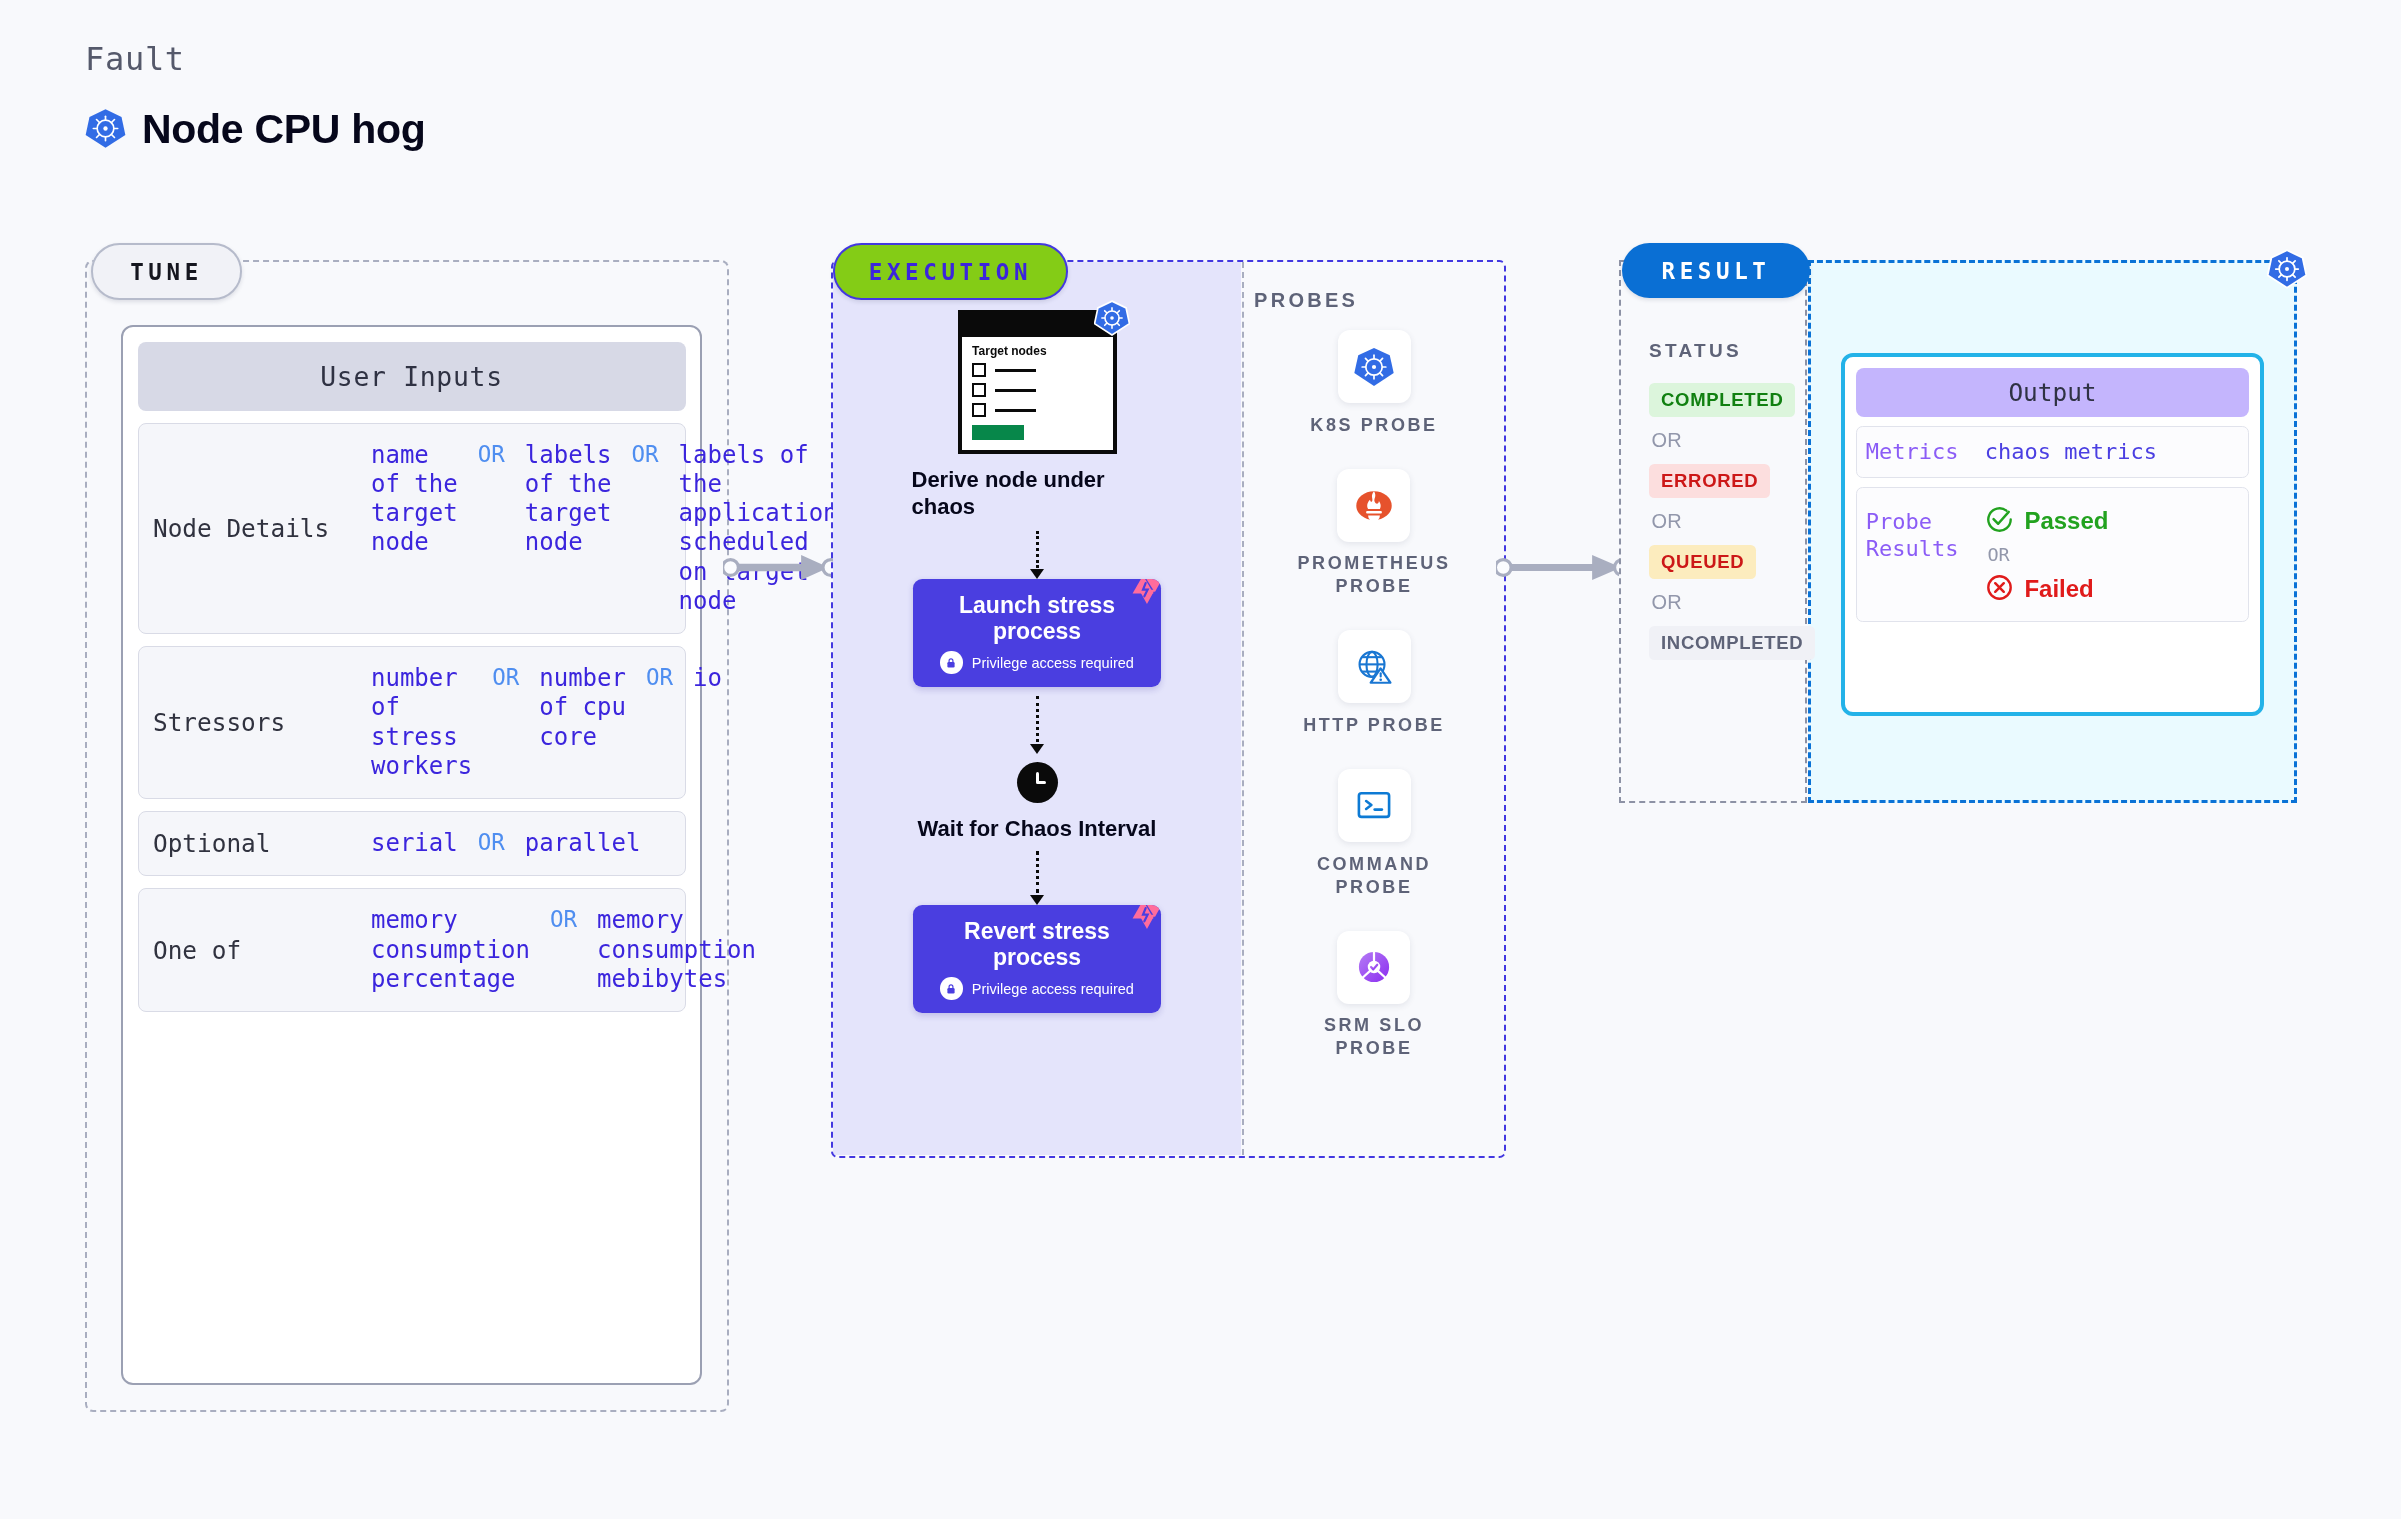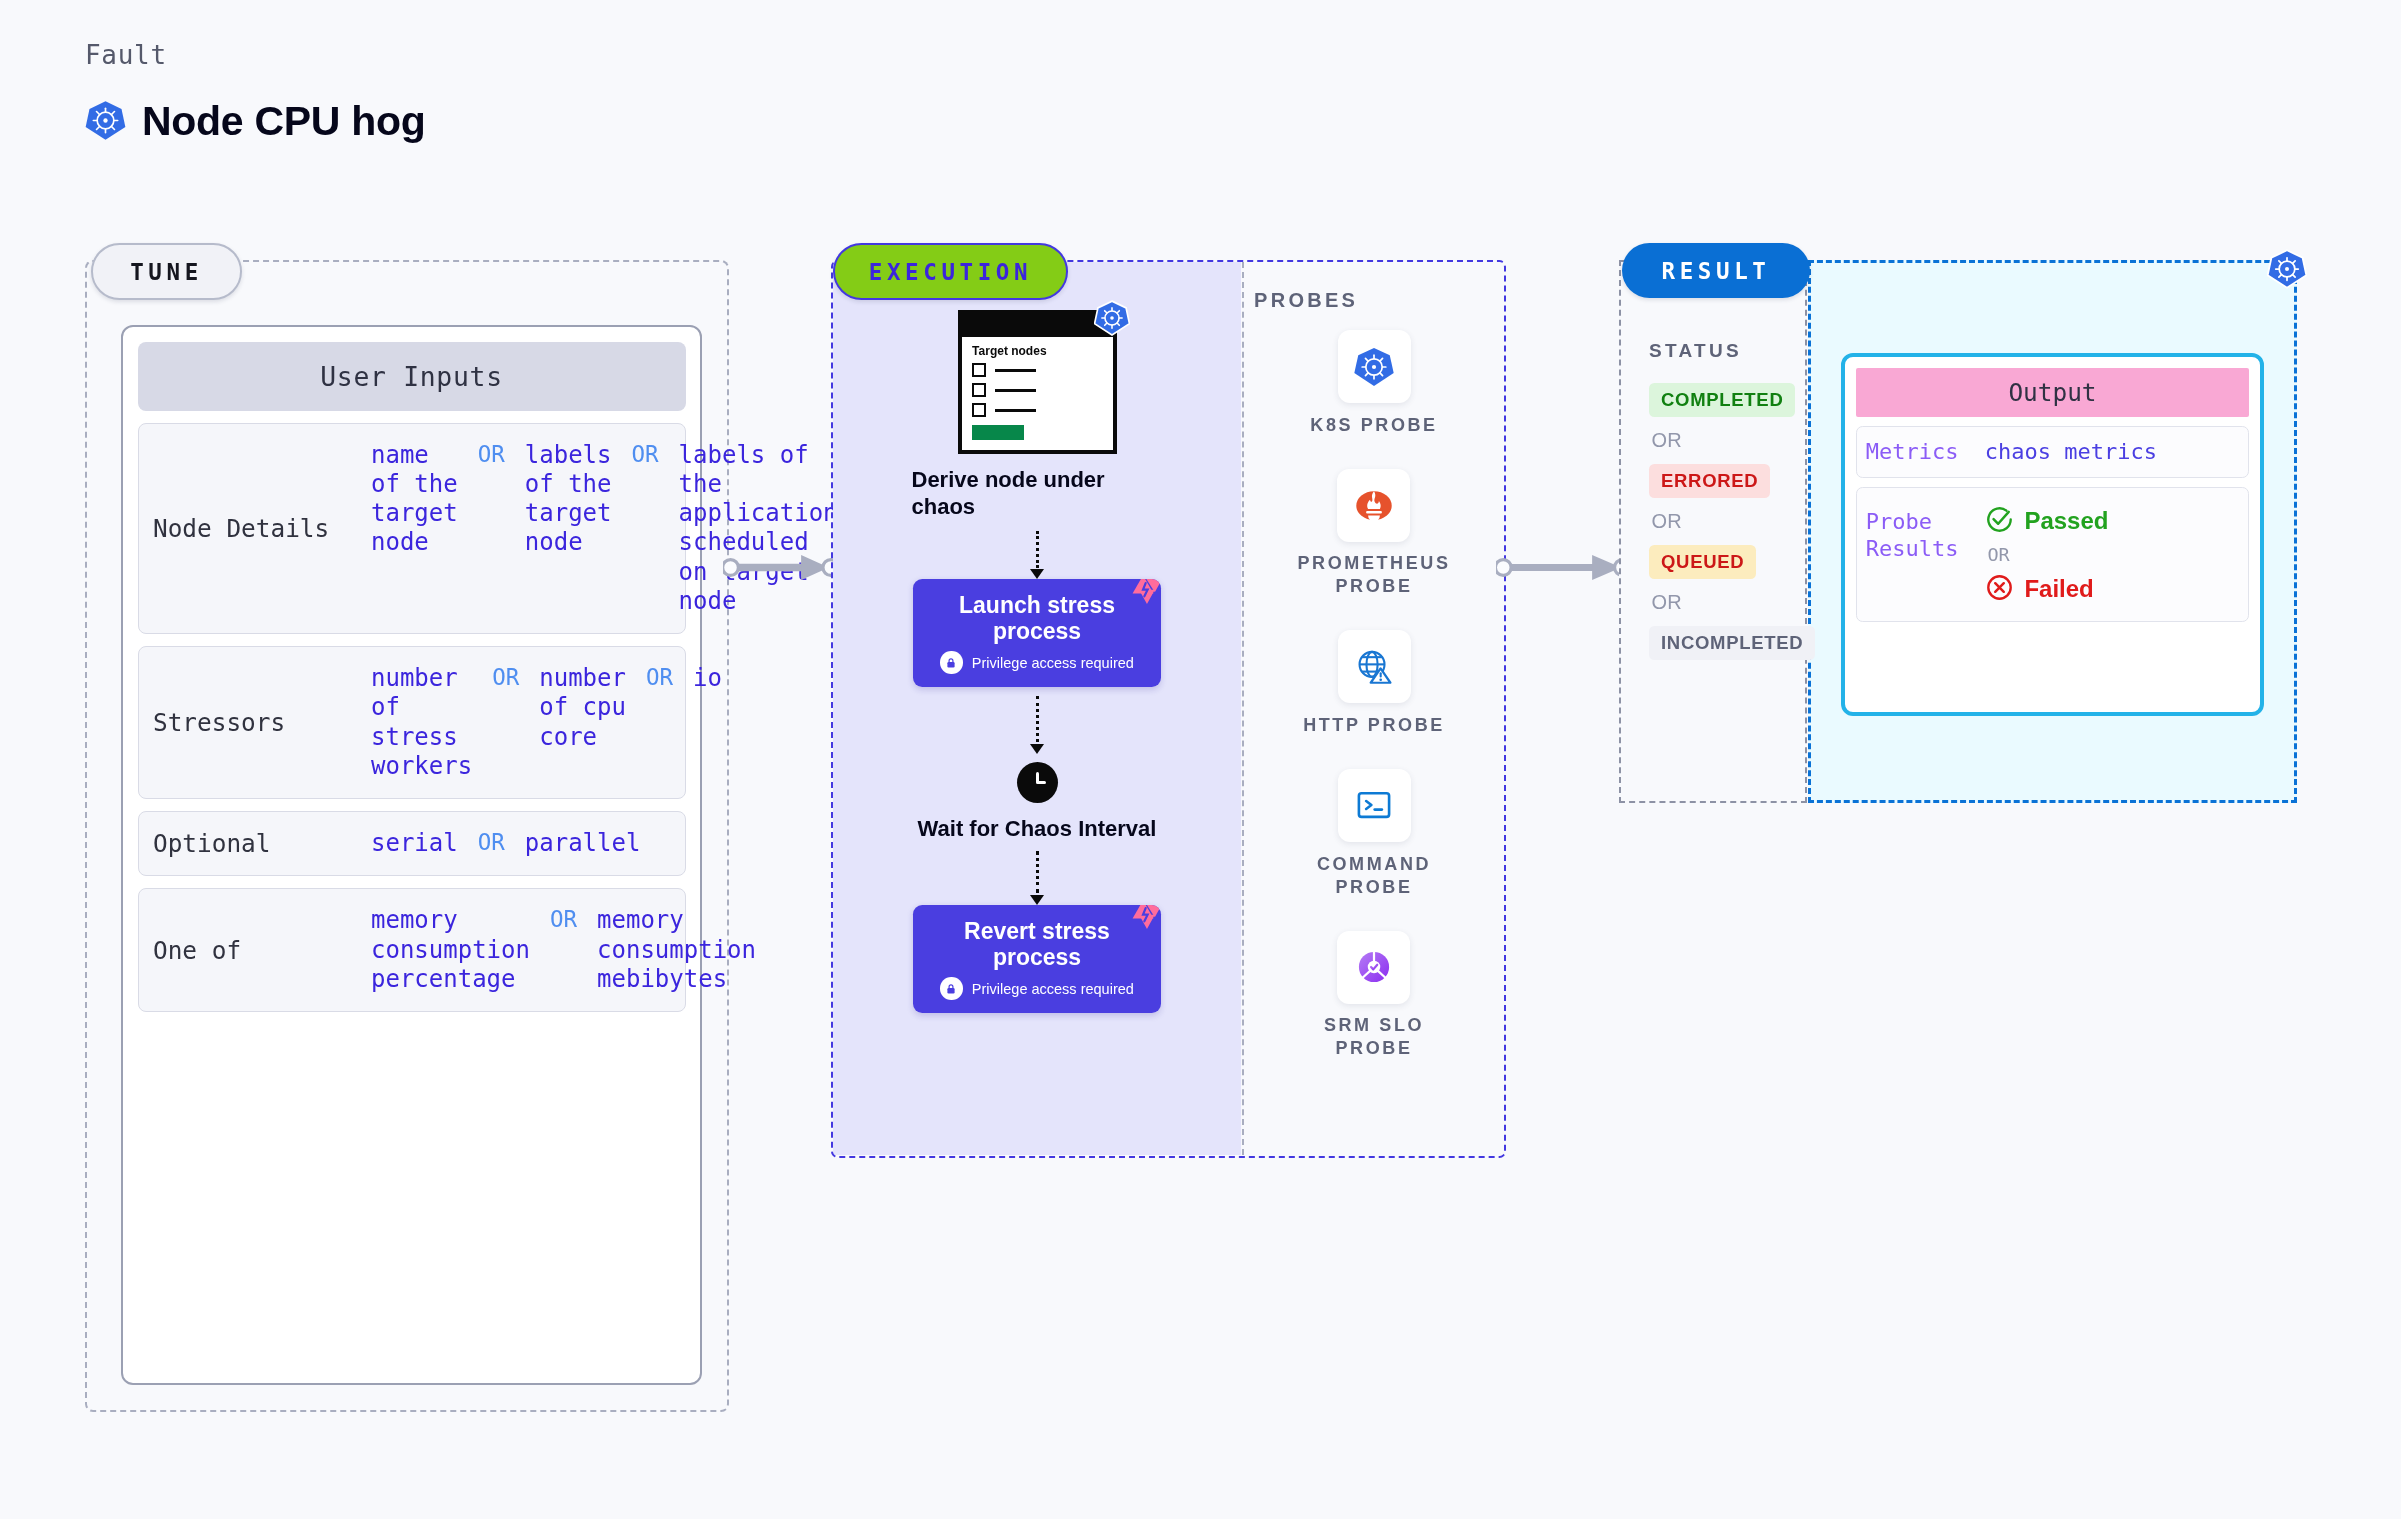--- a/index.html
+++ b/index.html
@@ -8,21 +8,21 @@
     background: #f8f9fc;
     font-family: "Liberation Sans", sans-serif;
     position: relative;
     overflow: hidden;
   }
 
   
   #header { position: absolute; left: 85px; top: 40px; }
   #fault-label {
     font-family: "DejaVu Sans Mono", monospace;
-    font-size: 26px; color: #55596b; letter-spacing: 0.7px;
+    font-size: 32px; color: #55596b; letter-spacing: 0.7px;
   }
   #fault-title-row { display: flex; align-items: center; gap: 16px; margin-top: 28px; }
   #fault-title {
     font-size: 41px; font-weight: bold; color: #06071b; letter-spacing: -0.3px;
   }
 
   
   .k8s { display: inline-block; }
 
   
@@ -222,21 +222,21 @@
   }
   .status-or { font-size: 20px; color: #9297ab; padding-left: 2.6px; }
 
   #output-card {
     position: absolute; left: 1841px; top: 353px;
     width: 423px; height: 363px;
     background: #ffffff; border: 4px solid #23b2e8; border-radius: 12px;
     padding: 10.6px;
   }
   #output-title {
-    height: 49px; background: #f9a8d4; border-radius: 2px;
+    height: 49px; background: #c4b5fd; border-radius: 8px;
     display: flex; align-items: center; justify-content: center;
     font-family: "DejaVu Sans Mono", monospace;
     font-size: 24.4px; color: #2f3243;
   }
   .out-row {
     background: #fcfcfe; border: 1.3px solid #e1e3ec; border-radius: 6.6px;
     display: flex; align-items: center; padding: 12px 9.2px;
     margin-top: 9.2px;
   }
   .out-label {

